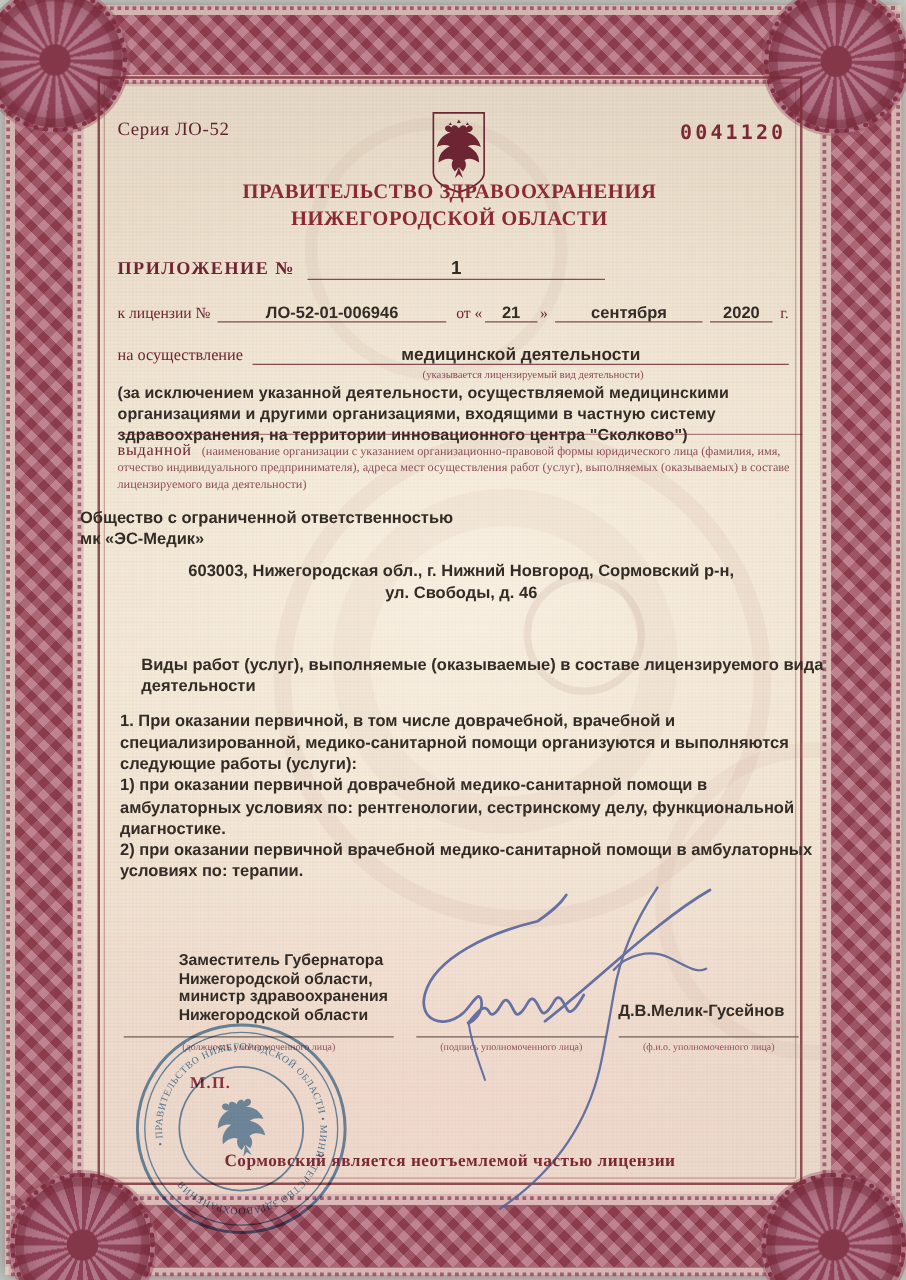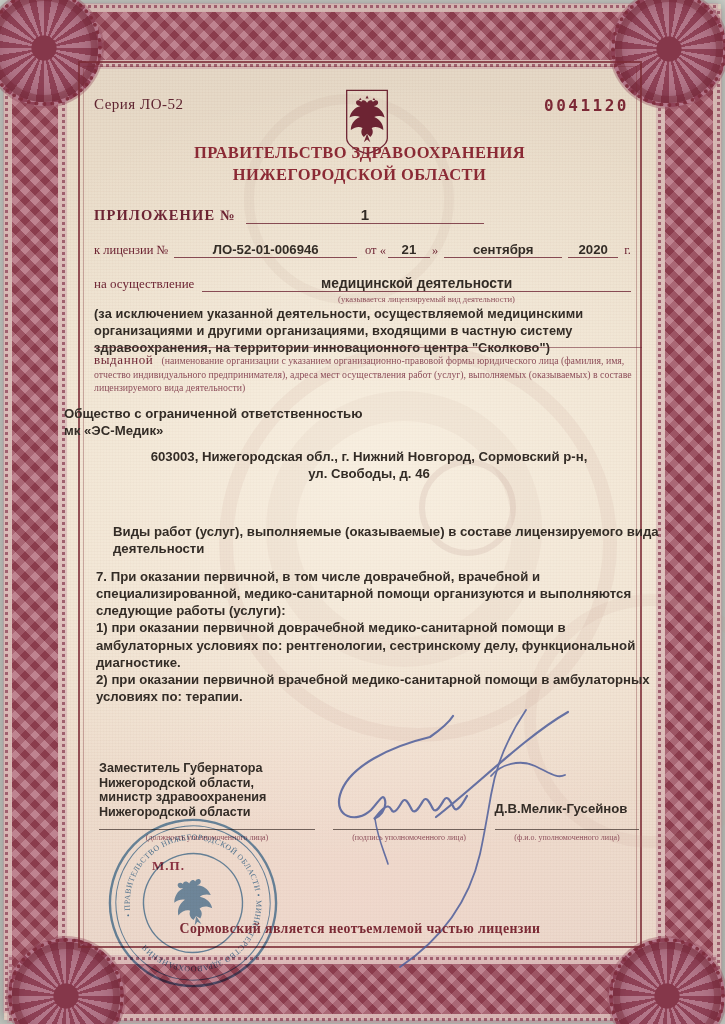--- a/index.html
+++ b/index.html
@@ -61,21 +61,21 @@
   .wm4{left:240px;top:90px;width:190px;height:190px;border:10px solid rgba(160,125,118,.08);}
   .wm5{left:415px;top:455px;width:85px;height:85px;border:6px solid rgba(170,130,120,.14);}
 
   
   .abs{position:absolute;}
   .serif-label{font-family:"Liberation Serif",serif;color:#6d2433;}
   .fill{font-family:"Liberation Sans",sans-serif;font-weight:bold;color:#332c26;}
   .row{display:flex;align-items:baseline;}
   .uline{border-bottom:1.5px solid rgba(109,36,51,.8);text-align:center;}
   .caption{font-family:"Liberation Serif",serif;color:#8d4e5a;}
-  .pre{white-space:pre-line;}
+  .pre{white-space:pre-line;margin-left:44px;}
 
   .row-series{top:92px;left:90px;right:92px;display:flex;justify-content:space-between;align-items:flex-start;}
   .series-text{font-size:15px;letter-spacing:.5px;color:#5f2430;}
   .serial{font-family:"DejaVu Sans Mono",monospace;font-size:16px;font-weight:bold;color:#7c2936;letter-spacing:2.5px;}
   .arms{top:78px;left:337px;width:52px;height:80px;}
   .title{top:138px;left:0;right:6px;text-align:center;color:#8b2a35;font-weight:bold;font-size:16.5px;line-height:1.32;letter-spacing:.4px;}
   .row-annex{top:202px;left:90px;}
   .annex-label{font-size:14.5px;letter-spacing:1.2px;font-weight:bold;color:#6d2433;}
   .annex-line{width:238px;margin-left:10px;font-size:15px;}
   .row-license{top:238px;left:90px;right:90px;font-size:12.5px;}
@@ -184,21 +184,21 @@
     <div>Общество с ограниченной ответственностью</div>
     <div>мк «ЭС-Медик»</div>
   </div>
   <div class="abs fill address">
     <div>603003, Нижегородская обл., г. Нижний Новгород, Сормовский р-н,</div>
     <div>ул. Свободы, д. 46</div>
   </div>
 
   <div class="abs fill works-heading">Виды работ (услуг), выполняемые (оказываемые) в составе лицензируемого вида деятельности</div>
   <div class="abs fill works-body">
-      <p>7. При оказании первичной, в том числе доврачебной, врачебной и специализированной, медико-санитарной помощи организуются и выполняются следующие работы (услуги):</p>
+      <p>1. При оказании первичной, в том числе доврачебной, врачебной и специализированной, медико-санитарной помощи организуются и выполняются следующие работы (услуги):</p>
       <p>1) при оказании первичной доврачебной медико-санитарной помощи в амбулаторных условиях по: рентгенологии, сестринскому делу, функциональной диагностике.</p>
       <p>2) при оказании первичной врачебной медико-санитарной помощи в амбулаторных условиях по: терапии.</p>
     </div>
 
   <div class="abs fill pre signer">Заместитель Губернатора
 Нижегородской области,
 министр здравоохранения
 Нижегородской области</div>
   <div class="abs fill signer-name">Д.В.Мелик-Гусейнов</div>
   <div class="abs sigline sigline-1"></div>

